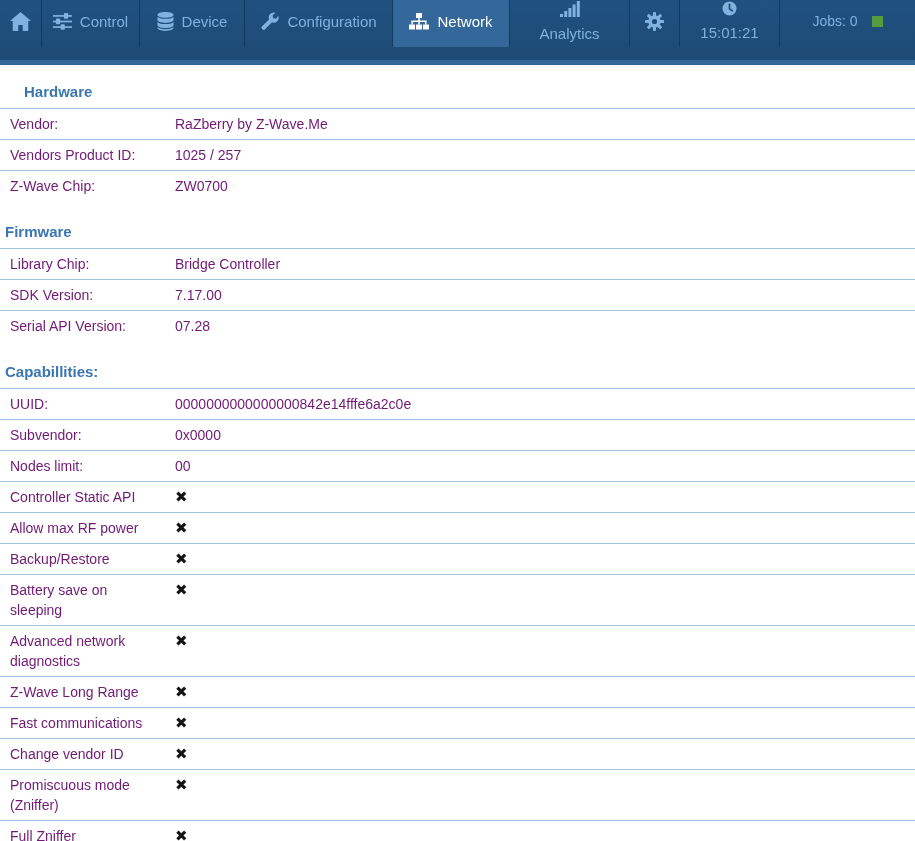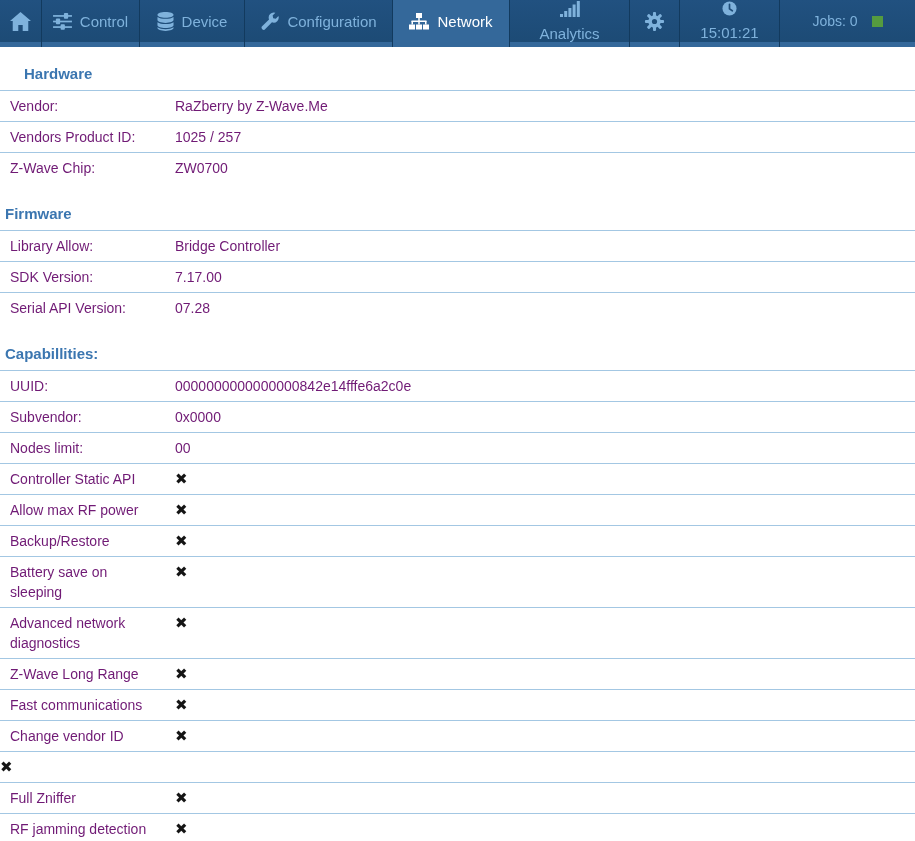--- a/index.html
+++ b/index.html
@@ -1,21 +1,21 @@
 <!DOCTYPE html>
 <html><head>
 <meta charset="utf-8">
 <style>
   * { box-sizing: border-box; margin: 0; padding: 0; }
   html, body { width: 915px; height: 841px; overflow: hidden; background: #ffffff;
     font-family: "Liberation Sans", sans-serif; }
 
   
   .navbar {
-    position: relative; width: 915px; height: 47px;
+    position: relative; width: 915px; height: 65px;
     background: linear-gradient(180deg, #215180 0%, #1c4a74 100%);
     display: flex; color: #7fb2dc;
   }
   .nav-strip {
     position: absolute; left: 0; bottom: 0; width: 100%; height: 5px;
     background: #34689a; z-index: 0;
   }
   .tab {
     position: relative; z-index: 1; height: 47px;
     display: flex; align-items: center; justify-content: center;
@@ -184,21 +184,21 @@
           <div class="cell label">Z-Wave Chip:</div>
           <div class="cell value">ZW0700</div>
         </div>
       </div>
   </section>
 
   <section>
     <h2 class="section-title">Firmware</h2>
     <div class="rows">
         <div class="row">
-          <div class="cell label">Library Allow:</div>
+          <div class="cell label">Library Chip:</div>
           <div class="cell value">Bridge Controller</div>
         </div>
         <div class="row">
           <div class="cell label">SDK Version:</div>
           <div class="cell value">7.17.00</div>
         </div>
         <div class="row">
           <div class="cell label">Serial API Version:</div>
           <div class="cell value">07.28</div>
         </div>
@@ -246,20 +246,21 @@
         </div>
         <div class="row">
           <div class="cell label">Fast communications</div>
           <div class="cell value cross">✖</div>
         </div>
         <div class="row">
           <div class="cell label">Change vendor ID</div>
           <div class="cell value cross">✖</div>
         </div>
         <div class="row">
+          <div class="cell label">Promiscuous mode (Zniffer)</div>
           <div class="cell value cross">✖</div>
         </div>
         <div class="row">
           <div class="cell label">Full Zniffer</div>
           <div class="cell value cross">✖</div>
         </div>
         <div class="row">
           <div class="cell label">RF jamming detection</div>
           <div class="cell value cross">✖</div>
         </div>

